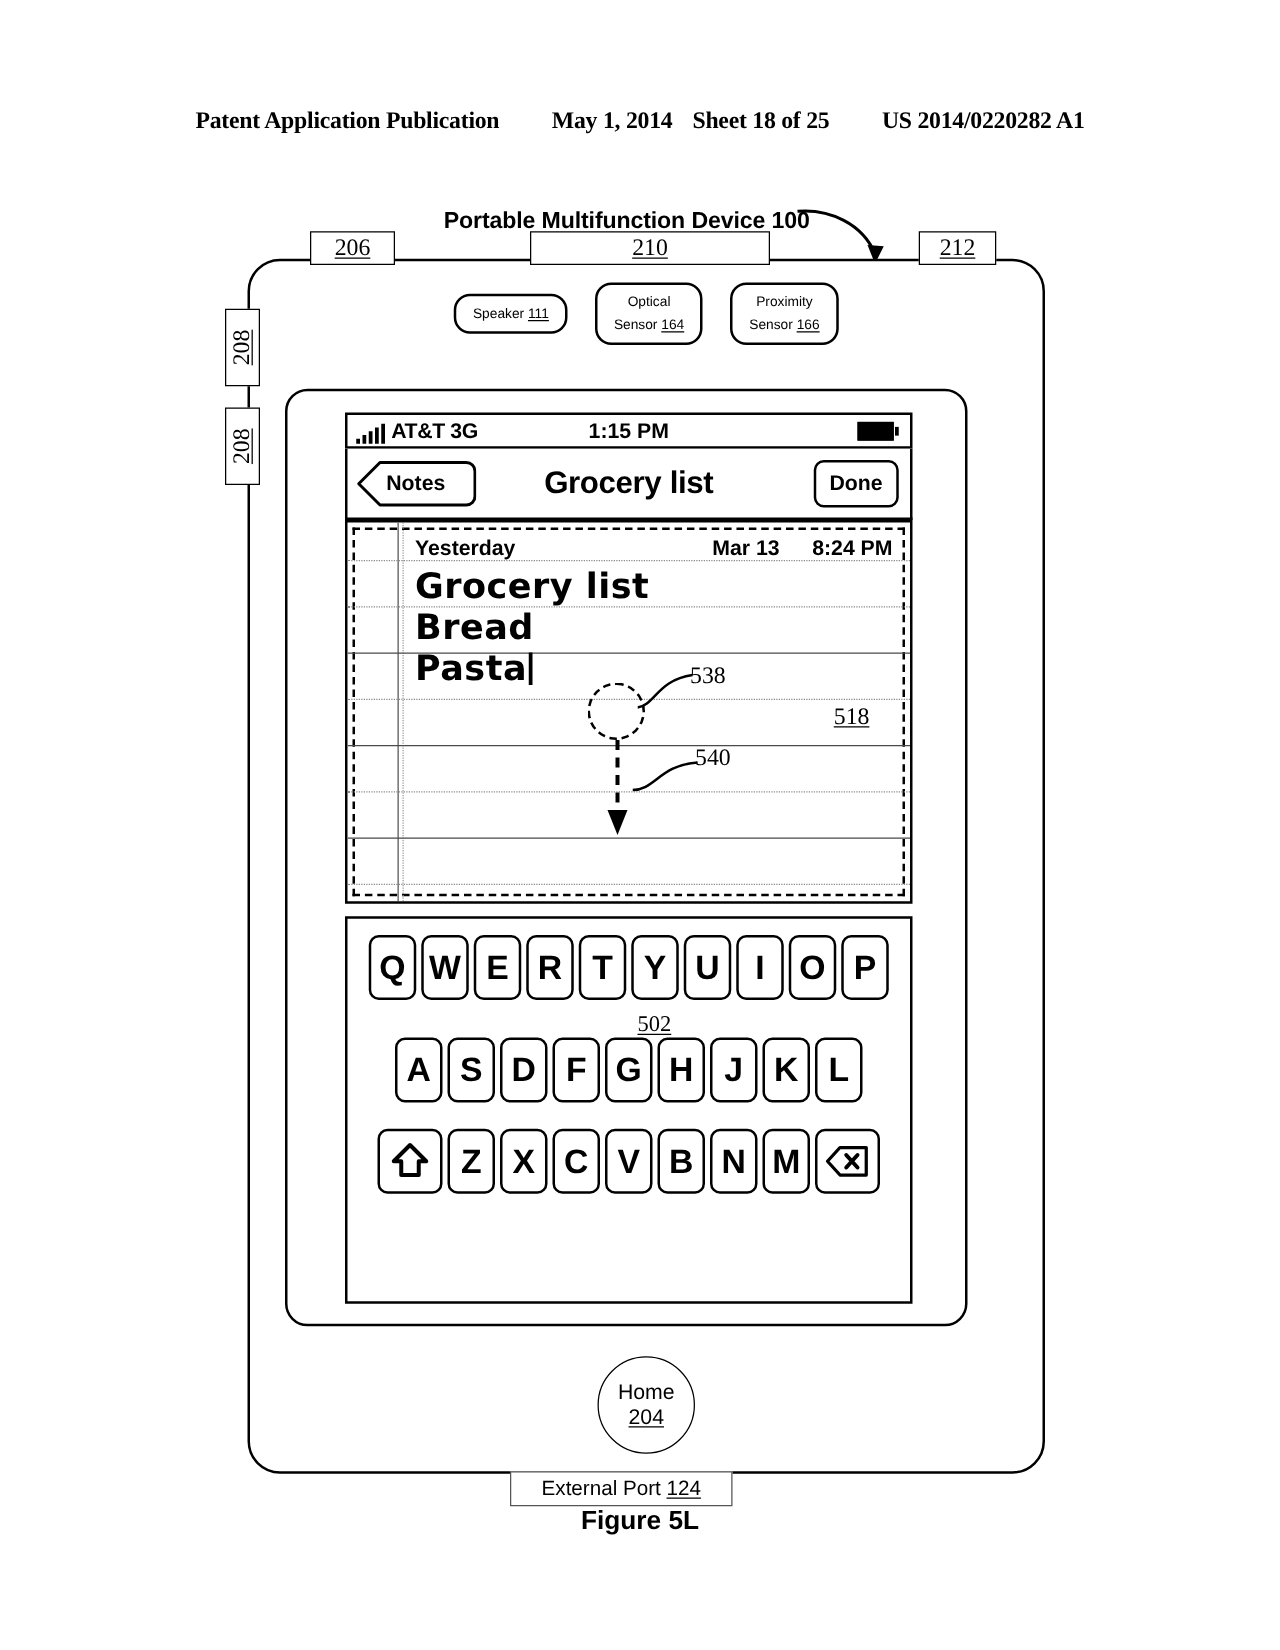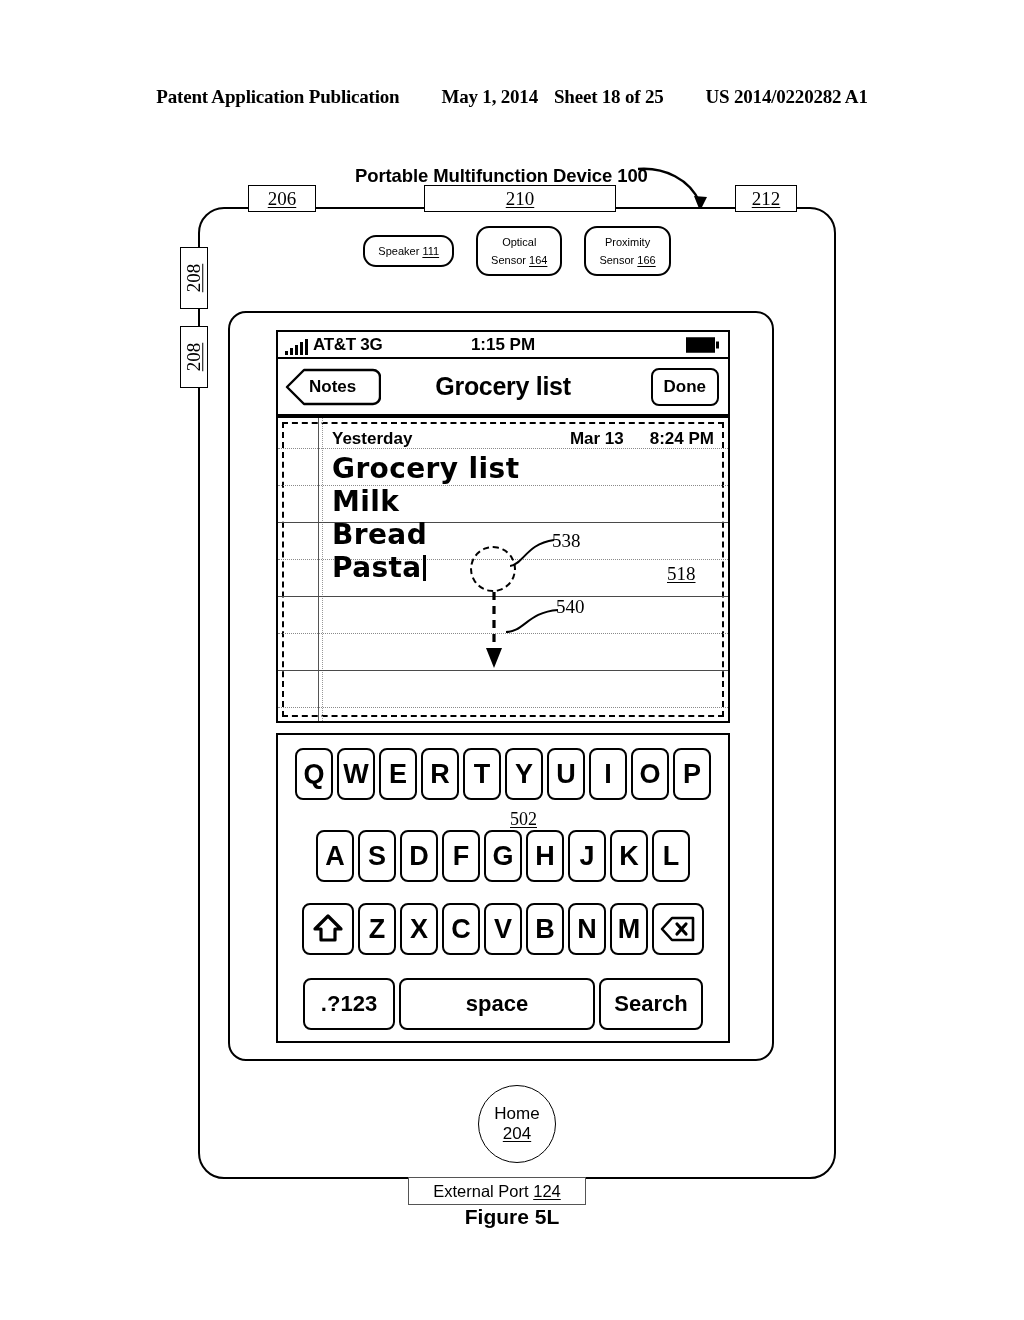--- a/index.html
+++ b/index.html
@@ -527,21 +527,20 @@
 
     <div class="note-header">
       <span class="nh-day">Yesterday</span>
       <span class="nh-spacer"></span>
       <span class="nh-date">Mar 13</span>
       <span>8:24 PM</span>
     </div>
 
     <div class="note-lines">
       <div class="hand">Grocery list</div>
-      <div class="hand">Milk</div>
       <div class="hand">Bread</div>
       <div class="hand"><span>Pasta</span><span class="caret"></span></div>
     </div>
 
     <div class="touch-circle"></div>
     <svg class="drag-arrow" viewBox="0 0 24 76">
       <path d="M12,0 V58" fill="none" stroke="#000" stroke-width="3.2" stroke-dasharray="8 6"></path>
       <polygon points="12,76 4,56 20,56" fill="#000"></polygon>
     </svg>
     <svg class="leader" id="leader-538" viewBox="0 0 48 34">
@@ -597,25 +596,20 @@
       <div class="key">N</div>
       <div class="key">M</div>
       <div class="key wide-del">
         <svg width="36" height="26" viewBox="0 0 36 26">
           <path d="M12,2 H33 V24 H12 L2,13 Z" fill="#fff" stroke="#000" stroke-width="2.6" stroke-linejoin="round"></path>
           <path d="M17,8 L26,18 M26,8 L17,18" stroke="#000" stroke-width="3.2" stroke-linecap="round"></path>
         </svg>
       </div>
     </div>
 
-    <div class="kb-row" id="kb-row4">
-      <div class="key k123">.?123</div>
-      <div class="key kspace">space</div>
-      <div class="key ksearch">Search</div>
-    </div>
   </div>
 </div>
 
 <div class="bottom-row">
   <div class="home-btn">
     <span>Home</span>
     <span class="uline">204</span>
   </div>
 </div>
 

